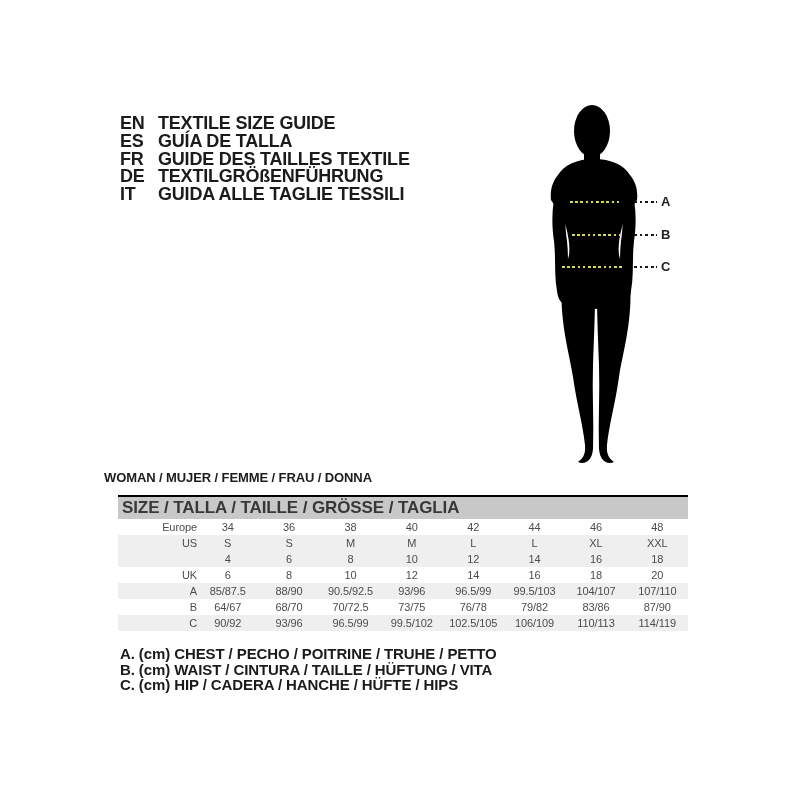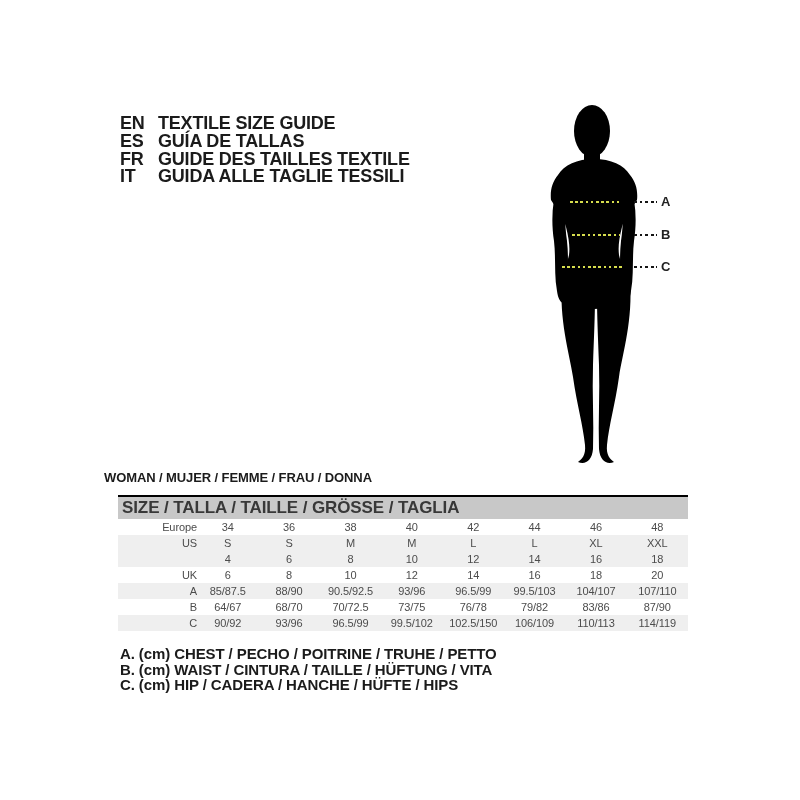--- a/index.html
+++ b/index.html
@@ -43,22 +43,23 @@
   .note-line{font-size:15px;font-weight:bold;color:var(--ink);line-height:15.7px;
     letter-spacing:-0.1px;white-space:nowrap;}
 </style>
 </head>
 <body>
 
 <div class="canvas">
 
   <section class="languages">
       <div class="lang-row"><span class="lang-code">EN</span><span>TEXTILE SIZE GUIDE</span></div>
-      <div class="lang-row"><span class="lang-code">ES</span><span>GUÍA DE TALLAS</span></div>
+      <div class="lang-row"><span class="lang-code">ES</span><span>GUÍA DE TALLA</span></div>
       <div class="lang-row"><span class="lang-code">FR</span><span>GUIDE DES TAILLES TEXTILE</span></div>
+      <div class="lang-row"><span class="lang-code">DE</span><span>TEXTILGRÖßENFÜHRUNG</span></div>
       <div class="lang-row"><span class="lang-code">IT</span><span>GUIDA ALLE TAGLIE TESSILI</span></div>
     </section>
 
   <svg class="figure-svg" viewBox="0 0 96 362" aria-hidden="true">
     <g fill="#000000">
       <ellipse cx="44" cy="28" rx="18" ry="26"></ellipse>
       <rect x="36" y="42" width="16" height="24"></rect>
       <path d="M46,56 C63,56 76,62 82,72 C88,79 90,88 89,97 C85,104 78,110 74,124 C71,136 70,144 71,152 C73,162 78,168 79,178 C80,188 76,198 68,202 C60,205 52,206 46,206 C40,206 32,205 24,202 C16,198 12,188 13,178 C14,168 19,162 21,152 C22,144 21,136 18,124 C14,110 7,104 3,97 C2,88 4,79 10,72 C16,62 29,56 46,56 Z"></path>
       <path d="M10,82 C4,98 3,118 6,138 C8,156 6,172 9,188 C10,196 13,201 17,200 C21,199 22,192 21,186 C19,170 21,156 19,138 C16,118 17,98 20,86 Z"></path>
       <path d="M82,82 C88,98 89,118 86,138 C84,156 86,172 83,188 C82,196 79,201 75,200 C71,199 70,192 71,186 C73,170 71,156 73,138 C76,118 75,98 72,86 Z"></path>
@@ -164,21 +165,21 @@
           <td>79/82</td>
           <td>83/86</td>
           <td>87/90</td>
         </tr>
         <tr class="shaded">
           <td class="rowlabel">C</td>
           <td>90/92</td>
           <td>93/96</td>
           <td>96.5/99</td>
           <td>99.5/102</td>
-          <td>102.5/150</td>
+          <td>102.5/105</td>
           <td>106/109</td>
           <td>110/113</td>
           <td>114/119</td>
         </tr>
       </tbody>
   </table>
 
   <div class="notes">
       <div class="note-line">A. (cm) CHEST / PECHO / POITRINE / TRUHE / PETTO</div>
       <div class="note-line">B. (cm) WAIST / CINTURA / TAILLE / HÜFTUNG / VITA</div>

